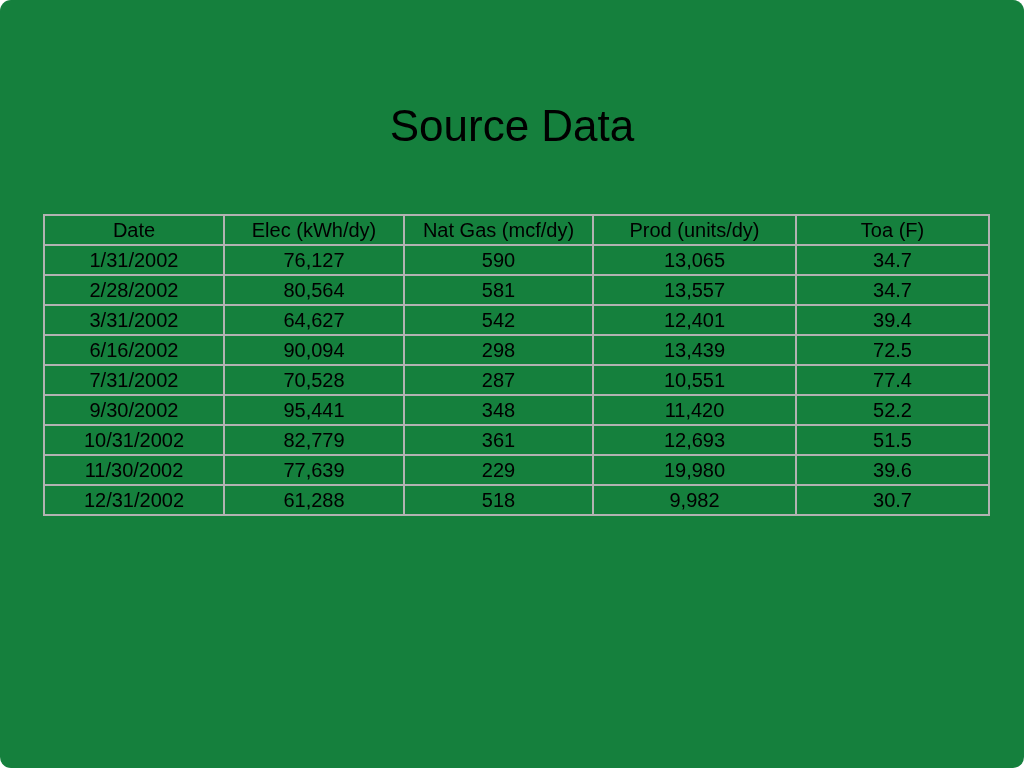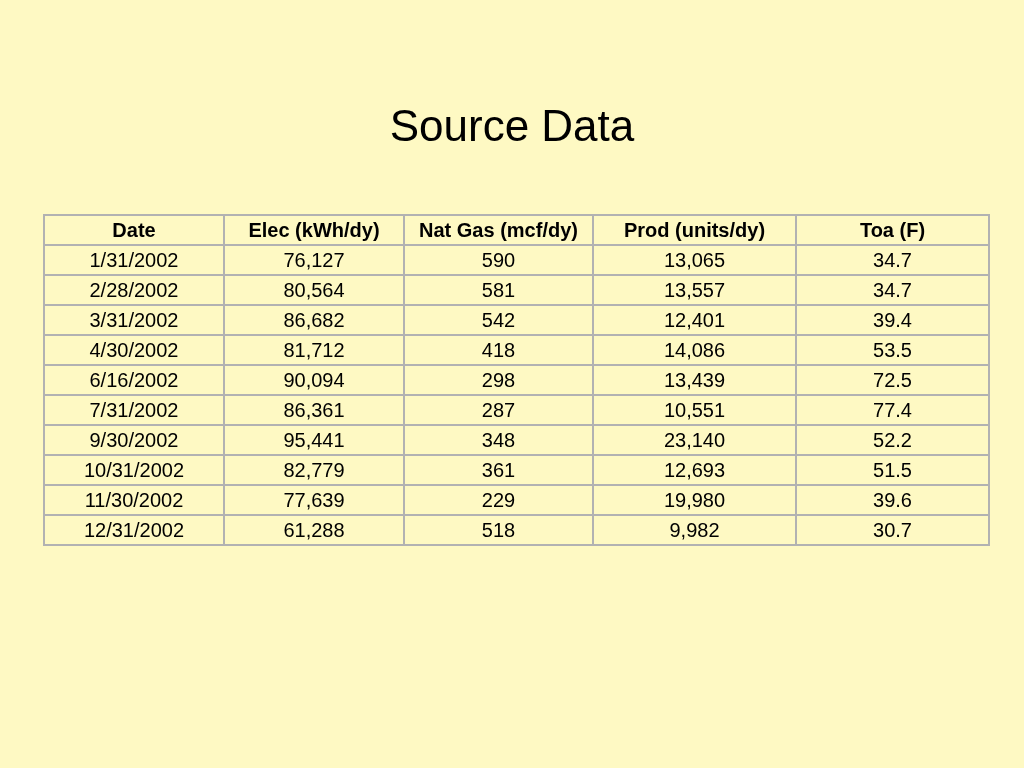--- a/index.html
+++ b/index.html
@@ -9,22 +9,23 @@
   body {
     width: 1024px;
     height: 768px;
     background: #ffffff;
     font-family: "Liberation Sans", sans-serif;
   }
   .slide {
     position: relative;
     width: 1024px;
     height: 768px;
-    background: #fef9c3;
+    background: #15803d;
     overflow: hidden;
+    border-radius: 11px;
   }
   .slide-title {
     position: absolute;
     top: 104px;
     left: 0;
     width: 100%;
     text-align: center;
     font-size: 44px;
     font-weight: 400;
     color: #000000;
@@ -44,21 +45,21 @@
     height: 28px;
     padding: 0;
     text-align: center;
     vertical-align: middle;
     font-size: 20px;
     color: #000000;
     white-space: nowrap;
     overflow: hidden;
   }
   table.data th {
-    font-weight: bold;
+    font-weight: normal;
   }
 </style>
 </head>
 <body>
 
 <div class="slide">
   <div class="slide-title">Source Data</div>
 
   <table class="data">
     <colgroup>
@@ -87,51 +88,44 @@
         </tr>
         <tr>
           <td>2/28/2002</td>
           <td>80,564</td>
           <td>581</td>
           <td>13,557</td>
           <td>34.7</td>
         </tr>
         <tr>
           <td>3/31/2002</td>
-          <td>86,682</td>
+          <td>64,627</td>
           <td>542</td>
           <td>12,401</td>
           <td>39.4</td>
-        </tr>
-        <tr>
-          <td>4/30/2002</td>
-          <td>81,712</td>
-          <td>418</td>
-          <td>14,086</td>
-          <td>53.5</td>
         </tr>
         <tr>
           <td>6/16/2002</td>
           <td>90,094</td>
           <td>298</td>
           <td>13,439</td>
           <td>72.5</td>
         </tr>
         <tr>
           <td>7/31/2002</td>
-          <td>86,361</td>
+          <td>70,528</td>
           <td>287</td>
           <td>10,551</td>
           <td>77.4</td>
         </tr>
         <tr>
           <td>9/30/2002</td>
           <td>95,441</td>
           <td>348</td>
-          <td>23,140</td>
+          <td>11,420</td>
           <td>52.2</td>
         </tr>
         <tr>
           <td>10/31/2002</td>
           <td>82,779</td>
           <td>361</td>
           <td>12,693</td>
           <td>51.5</td>
         </tr>
         <tr>

